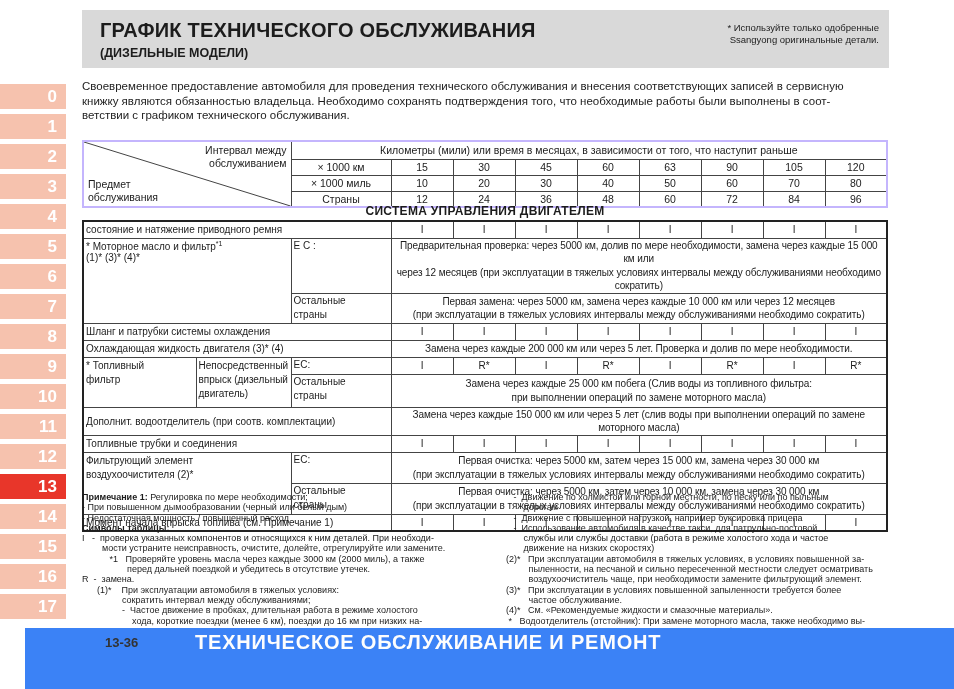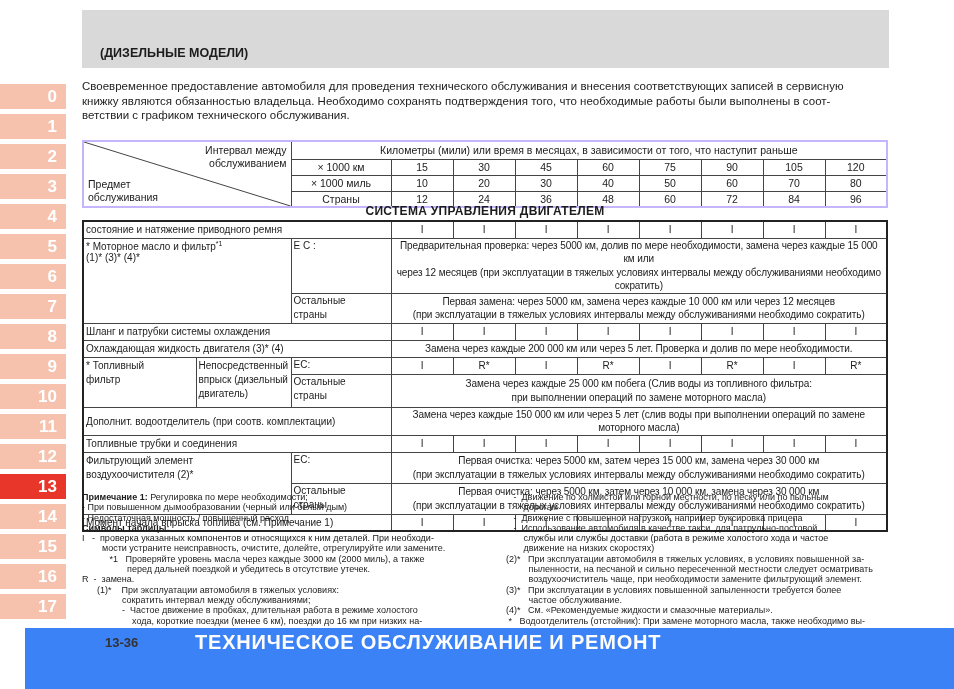--- a/index.html
+++ b/index.html
@@ -67,21 +67,24 @@
     <div class="side-tab">11</div>
     <div class="side-tab">12</div>
     <div class="side-tab active">13</div>
     <div class="side-tab">14</div>
     <div class="side-tab">15</div>
     <div class="side-tab">16</div>
     <div class="side-tab">17</div>
   </div>
 
   <div class="hdr-box">
+    <div class="hdr-title">ГРАФИК ТЕХНИЧЕСКОГО ОБСЛУЖИВАНИЯ</div>
     <div class="hdr-sub">(ДИЗЕЛЬНЫЕ МОДЕЛИ)</div>
+    <div class="hdr-note">* Используйте только одобренные
+Ssangyong оригинальные детали.</div>
   </div>
 
   <div class="intro">Своевременное предоставление автомобиля для проведения технического обслуживания и внесения соответствующих записей в сервисную
 книжку являются обязанностью владельца. Необходимо сохранять подтверждения того, что необходимые работы были выполнены в соот-
 ветствии с графиком технического обслуживания.</div>
 
   <table class="int-table">
     <colgroup>
         <col style="width:208px">
         <col style="width:100px">
@@ -106,21 +109,21 @@
 обслуживания</div>
       </td>
       <td colspan="9">Километры (мили) или время в месяцах, в зависимости от того, что наступит раньше</td>
     </tr>
     <tr style="height:16px">
       <td>× 1000 км</td>
     <td class="" style="text-align: center;">15</td>
           <td class="" style="text-align: center;">30</td>
           <td class="" style="text-align: center;">45</td>
           <td class="" style="text-align: center;">60</td>
-          <td class="" style="text-align: center;">75</td>
+          <td class="" style="text-align: center;">63</td>
           <td class="" style="text-align: center;">90</td>
           <td class="" style="text-align: center;">105</td>
           <td class="" style="text-align: center;">120</td>
         </tr>
     <tr style="height:16px">
       <td>× 1000 миль</td>
     <td class="" style="text-align: center;">10</td>
           <td class="" style="text-align: center;">20</td>
           <td class="" style="text-align: center;">30</td>
           <td class="" style="text-align: center;">40</td>

